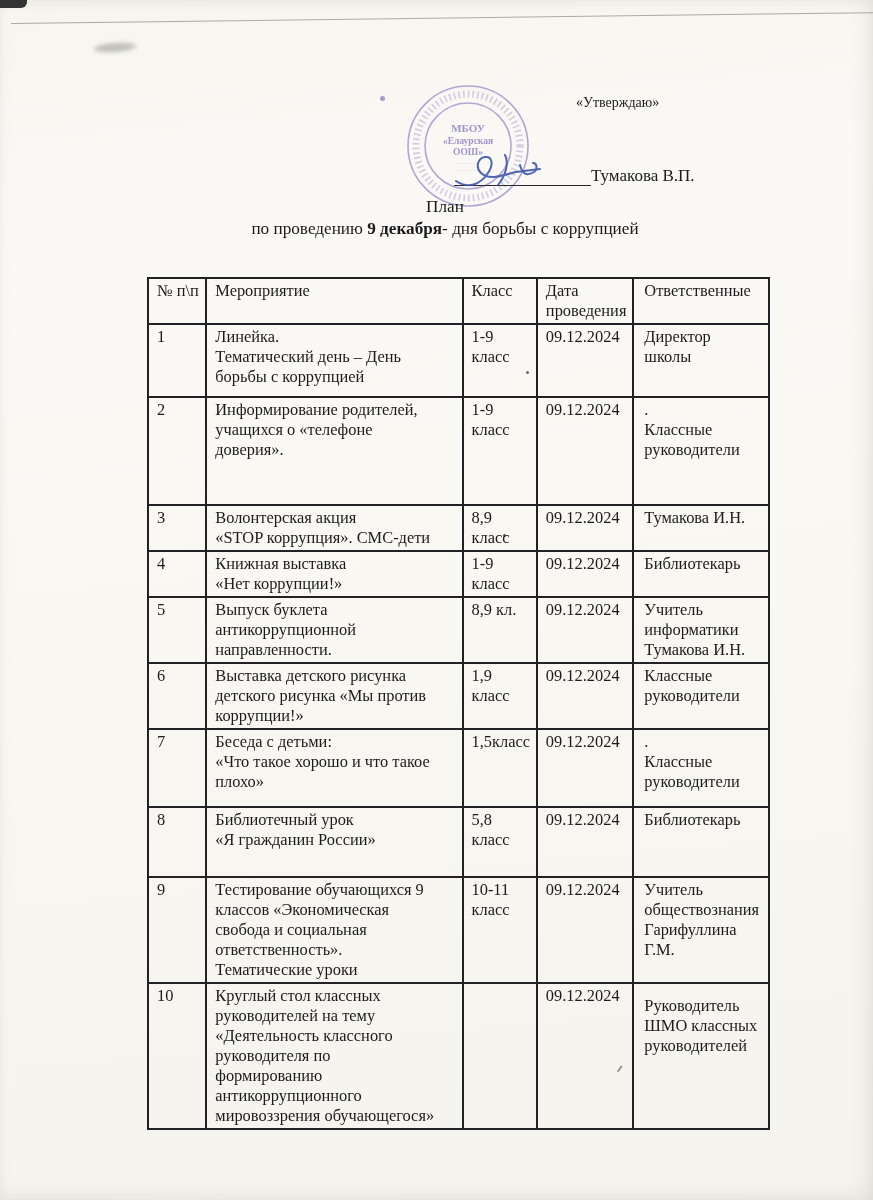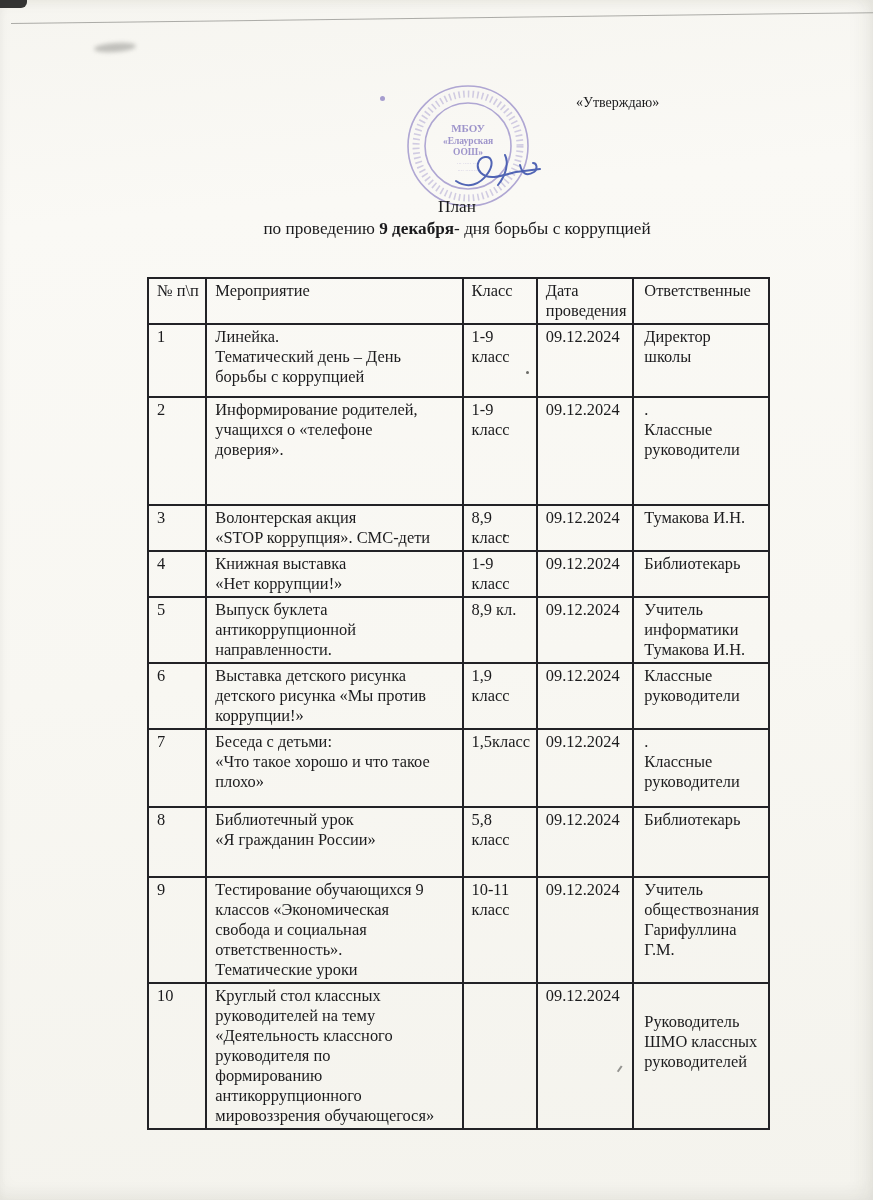--- a/index.html
+++ b/index.html
@@ -21,21 +21,21 @@
   .stamp-dot{position:absolute;left:380px;top:96px;width:5px;height:5px;background:var(--stamp,#9287c6);border-radius:50%;opacity:.8;filter:blur(.5px);}
 
   
   .approve{position:absolute;left:576px;top:95px;font-size:14px;}
   .director-line{position:absolute;left:454px;top:143px;font-size:17px;}
   .sig-row{position:absolute;left:454px;top:164px;font-size:17px;display:flex;align-items:flex-end;}
   .sig-line{display:inline-block;width:137px;height:21px;border-bottom:1.8px solid #26262c;}
   .stamp-svg{position:absolute;left:396px;top:82px;filter:blur(.45px);opacity:.85;}
   .sig-svg{position:absolute;left:442px;top:145px;}
 
-  .title-block{position:absolute;left:44px;top:196px;width:826px;text-align:center;font-size:17.2px;line-height:21.5px;}
+  .title-block{position:absolute;left:32px;top:196px;width:826px;text-align:center;font-size:17.2px;line-height:21.5px;}
   .title-bold{font-weight:bold;}
 
   
   .plan-table{
     position:absolute;left:147px;top:277px;width:623px;
     border-collapse:collapse;table-layout:fixed;
     font-size:16.4px;line-height:20px;
   }
   .plan-table th,.plan-table td{
     border:2px solid #222226;vertical-align:top;text-align:left;
@@ -47,21 +47,21 @@
   .plan-table tbody tr:nth-child(2){height:108px;}
   .plan-table tbody tr:nth-child(3){height:38px;}
   .plan-table tbody tr:nth-child(4){height:40px;}
   .plan-table tbody tr:nth-child(5){height:62px;}
   .plan-table tbody tr:nth-child(6){height:61px;}
   .plan-table tbody tr:nth-child(7){height:78px;}
   .plan-table tbody tr:nth-child(8){height:70px;}
   .plan-table tbody tr:nth-child(9){height:89px;}
   .plan-table tbody tr:nth-child(10){height:138px;}
   .plan-table tbody tr:nth-child(11){height:64px;}
-  .plan-table tbody tr:nth-child(10) td:nth-child(5){padding-top:28px;}
+  .plan-table tbody tr:nth-child(10) td:nth-child(5){padding-top:12px;}
   .plan-table td:nth-child(5),.plan-table th:nth-child(5){padding-left:10px;margin-left:44px;}
 </style>
 </head>
 <body>
 
 <div class="page">
 
   <div class="scan-topline"></div>
   <div class="scan-corner"></div>
   <div class="smudge"></div>
@@ -79,20 +79,24 @@
     <g fill="#8f84c4" text-anchor="middle" font-family="Liberation Serif, serif">
       <text x="72" y="50" font-size="11" font-weight="bold">МБОУ</text>
       <text x="72" y="62" font-size="9.5" font-weight="bold">«Елаурская</text>
       <text x="72" y="73" font-size="9.5" font-weight="bold">ООШ»</text>
       <text x="72" y="83" font-size="5" opacity="0.85">··· ····· ····</text>
       <text x="72" y="90" font-size="5" opacity="0.85">···· ········</text>
     </g>
   </svg>
 
   <div class="approve">«Утверждаю»</div>
+  <div class="sig-row">
+    <span class="sig-line"></span>
+      <span>Тумакова В.П.</span>
+  </div>
 
   <svg class="sig-svg" width="180" height="54" viewBox="0 0 180 54">
     <g stroke="#3f55ae" stroke-width="2" fill="none" stroke-linecap="round" opacity="0.9">
       <path d="M14,36 C26,44 38,40 46,28 C52,19 50,11 43,12 C36,13 33,22 39,28 C47,36 62,30 74,27 L98,24"></path>
       <path d="M63,10 C67,18 64,30 56,40"></path>
       <path d="M78,20 C80,28 84,32 92,27 C96,24 95,18 91,18"></path>
     </g>
   </svg>
 
   <div class="title-block">

